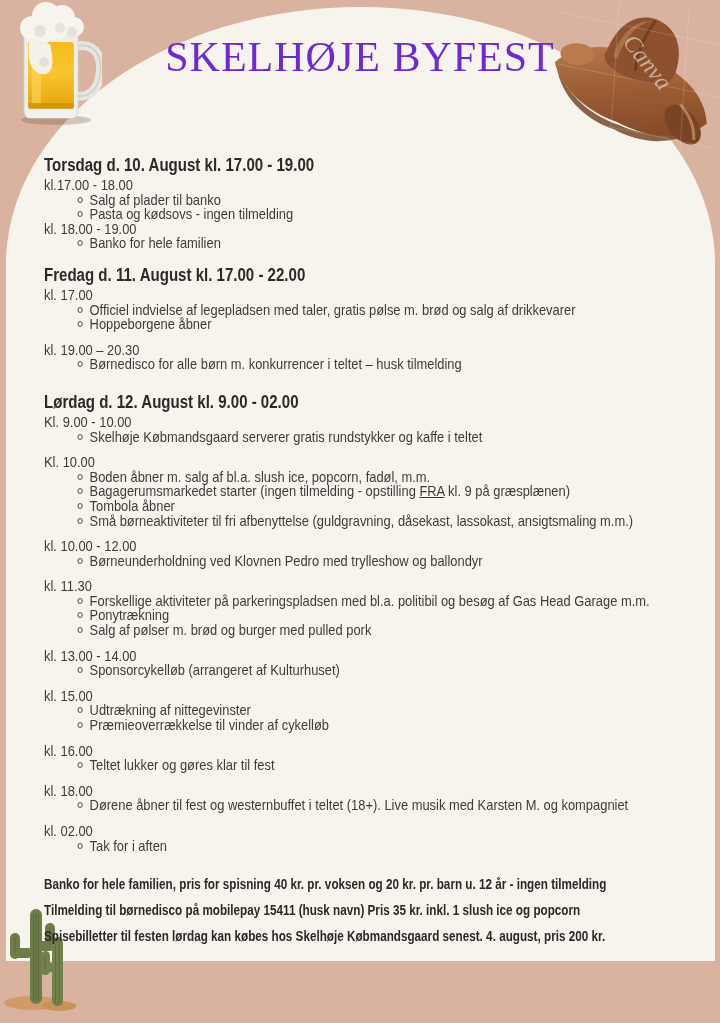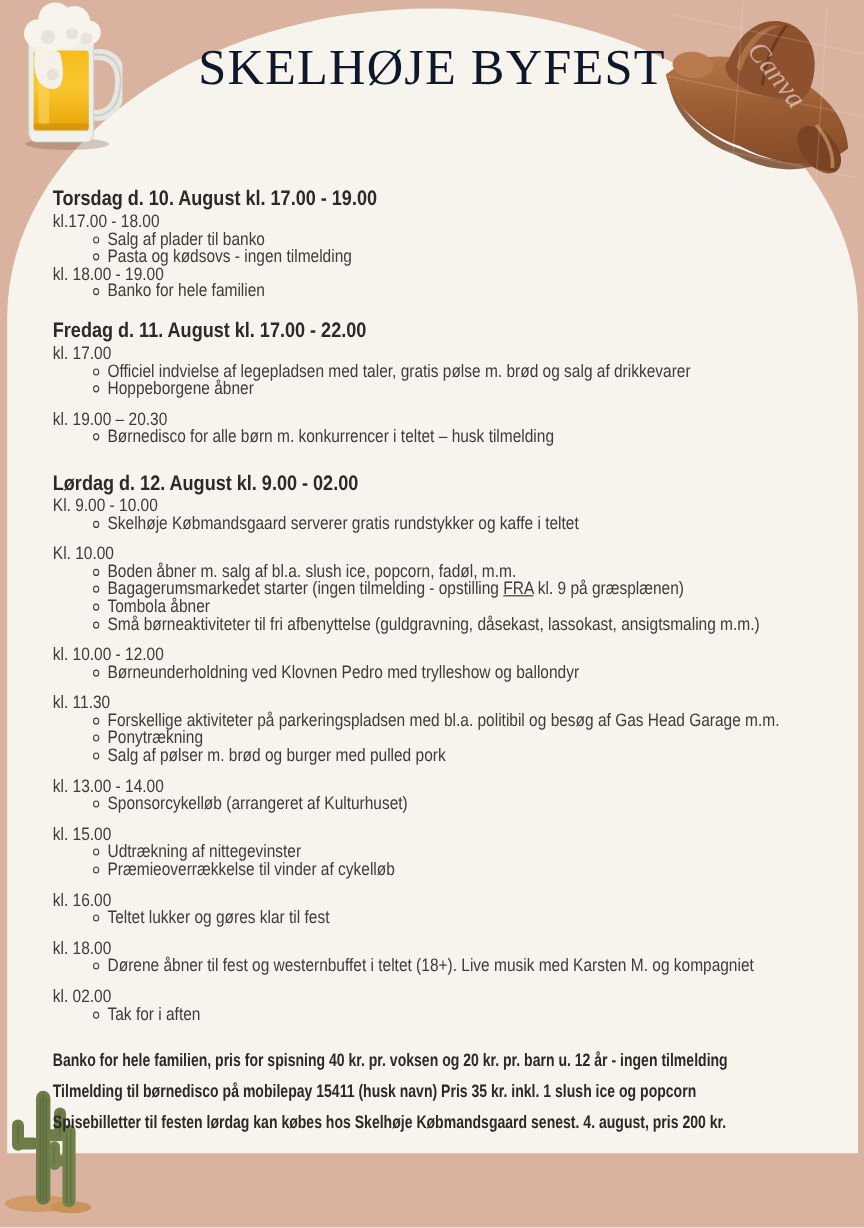--- a/index.html
+++ b/index.html
@@ -13,21 +13,21 @@
     background:#f7f4ee;
     border-radius:50% 50% 0 0 / 27% 27% 0 0;
   }
   .deco{position:absolute;}
   .deco--beer{left:10px;top:0;}
   .deco--hat{left:548px;top:2px;}
   .deco--cacti{left:2px;top:903px;}
   .title{
     position:absolute;top:36px;left:0;right:0;text-align:center;
     font-family:"Liberation Serif",serif;
-    font-size:42px;line-height:1.03;letter-spacing:1px;color:#0f172a;
+    font-size:42px;line-height:1.03;letter-spacing:1px;color:#6d28d9;
   }
   .schedule{
     position:absolute;left:44px;top:155px;width:116%;
     transform:scaleX(0.86);transform-origin:0 0;
     color:#3e3c39;font-size:15px;line-height:14.6px;
   }
   .sec-title{
     margin:0 0 3px;font-size:17.5px;line-height:20px;font-weight:bold;
     color:#2c2a27;white-space:nowrap;
   }

